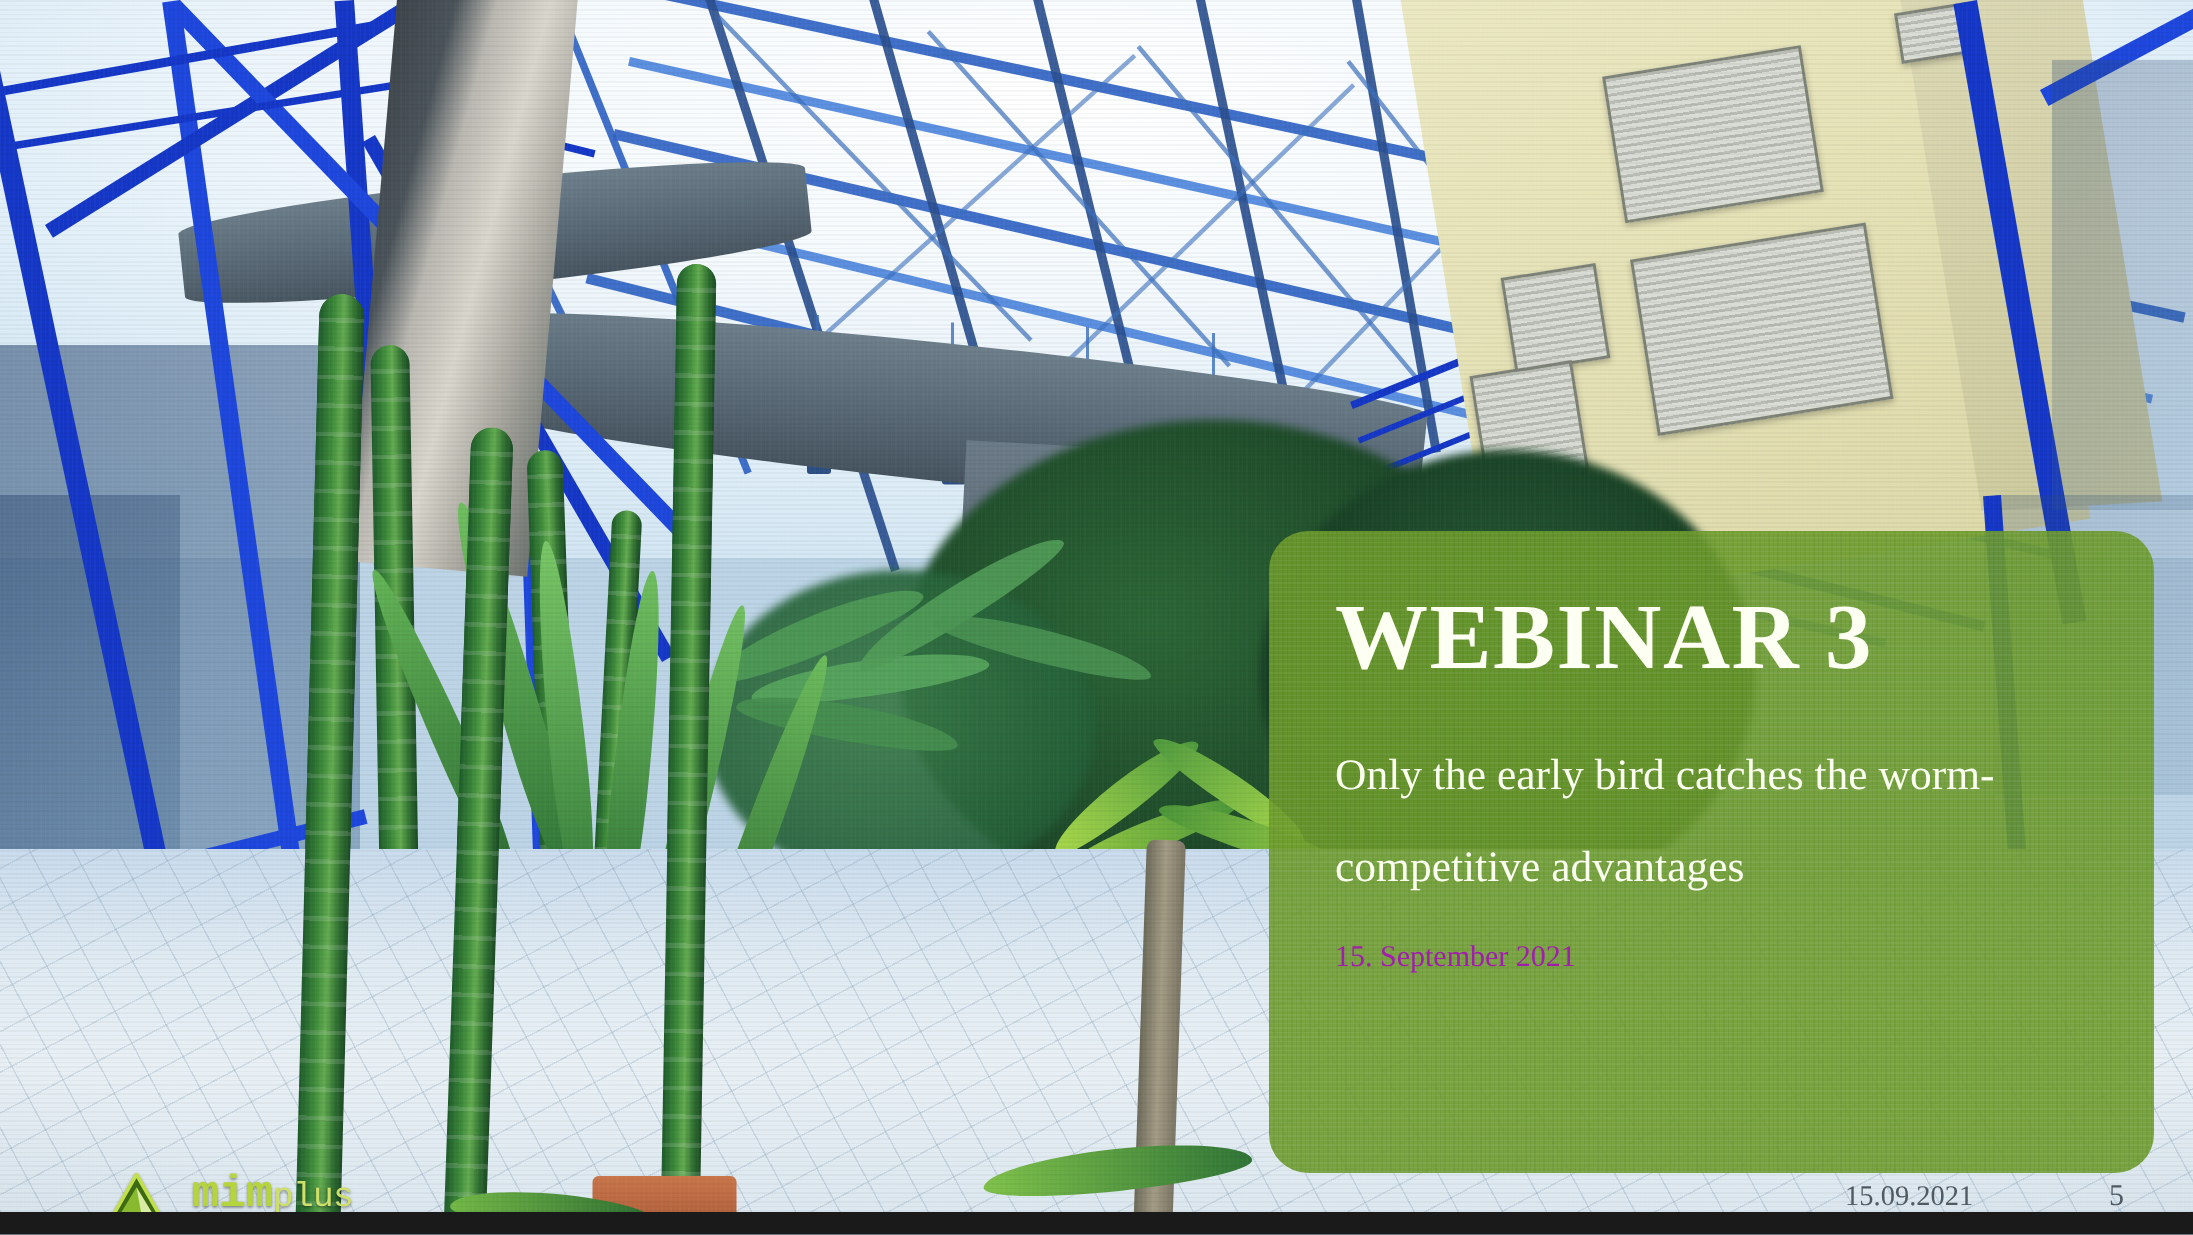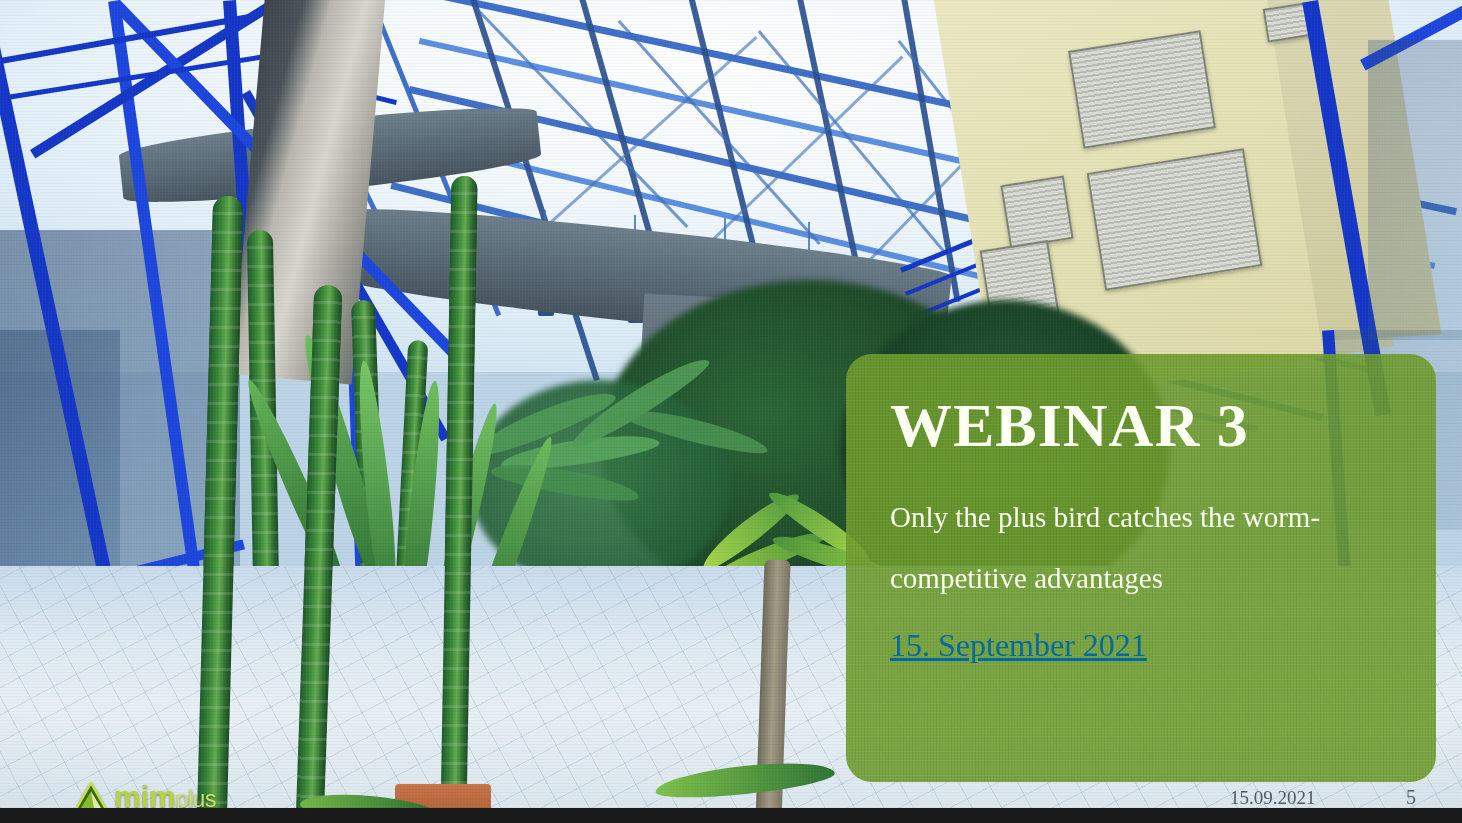--- a/index.html
+++ b/index.html
@@ -128,37 +128,36 @@
     font-family:"Liberation Serif",serif;
     font-size:29px;
     line-height:1.22;
     color:#fbfff0;
     margin:0 0 26px 0;
     font-weight:400;
   }
   .subtitle-line.two{margin-bottom:30px;}
   #slide-date{
     font-family:"Liberation Serif",serif;
-    font-size:32px;
-    color:#0369a1;
+    font-size:20px;
+    color:#a21caf;
     margin:0;
-    text-decoration:underline;
   }
 
   
   #logo{
     position:absolute;left:74px;top:782px;
     display:flex;align-items:center;gap:6px;
     filter:drop-shadow(0 1px 1px rgba(0,0,0,.45));
   }
   #logo .tri{display:block;}
   .logo-text{
-    font-family:Liberation Sans, sans-serif;
+    font-family:Liberation Mono, monospace;
     font-weight:700;font-size:30px;line-height:1;
-    color:#b6d43c;letter-spacing:0px;
+    color:#b6d43c;letter-spacing:0px;margin-left:14px;
   }
   .logo-text .plus{
     font-weight:400;font-size:23px;color:#cfe06a;letter-spacing:-.5px;
   }
 
   
   #footer-date{
     position:absolute;left:1230px;top:787px;
     font-family:Liberation Serif, serif;
     font-size:19px;color:#4f5a63;
@@ -324,21 +323,21 @@
     <div class="leaf" style="left:655px;top:766px;width:180px;height:28px;background:linear-gradient(90deg,#7fc24a,#2f7436);transform:rotate(-6deg);"></div>
     <div class="leaf" style="left:300px;top:796px;width:140px;height:24px;background:linear-gradient(90deg,#72b846,#2a6b31);transform:rotate(5deg);"></div>
 
     <div class="photo-soft"></div>
     <div class="grain"></div>
   </div>
 
   <div id="title-panel">
     <div class="panel-inner">
       <h1 id="slide-title">WEBINAR 3</h1>
-      <p class="subtitle-line one">Only the plus bird catches the worm-</p>
+      <p class="subtitle-line one">Only the early bird catches the worm-</p>
       <p class="subtitle-line two">competitive advantages</p>
       <p id="slide-date">15. September 2021</p>
     </div>
   </div>
 
   <div id="logo">
     <svg class="tri" width="34" height="30" viewBox="0 0 34 30">
       <path d="M17 1 L33 29 L1 29 Z" fill="#3c6b14" stroke="#c2e04a" stroke-width="2.4" stroke-linejoin="round"></path>
       <path d="M17 9.5 L27 26 L7 26 Z" fill="#88b92e"></path>
       <path d="M17 9.5 L27 26 L20 26 Z" fill="#e7f5b8" opacity=".85"></path>

